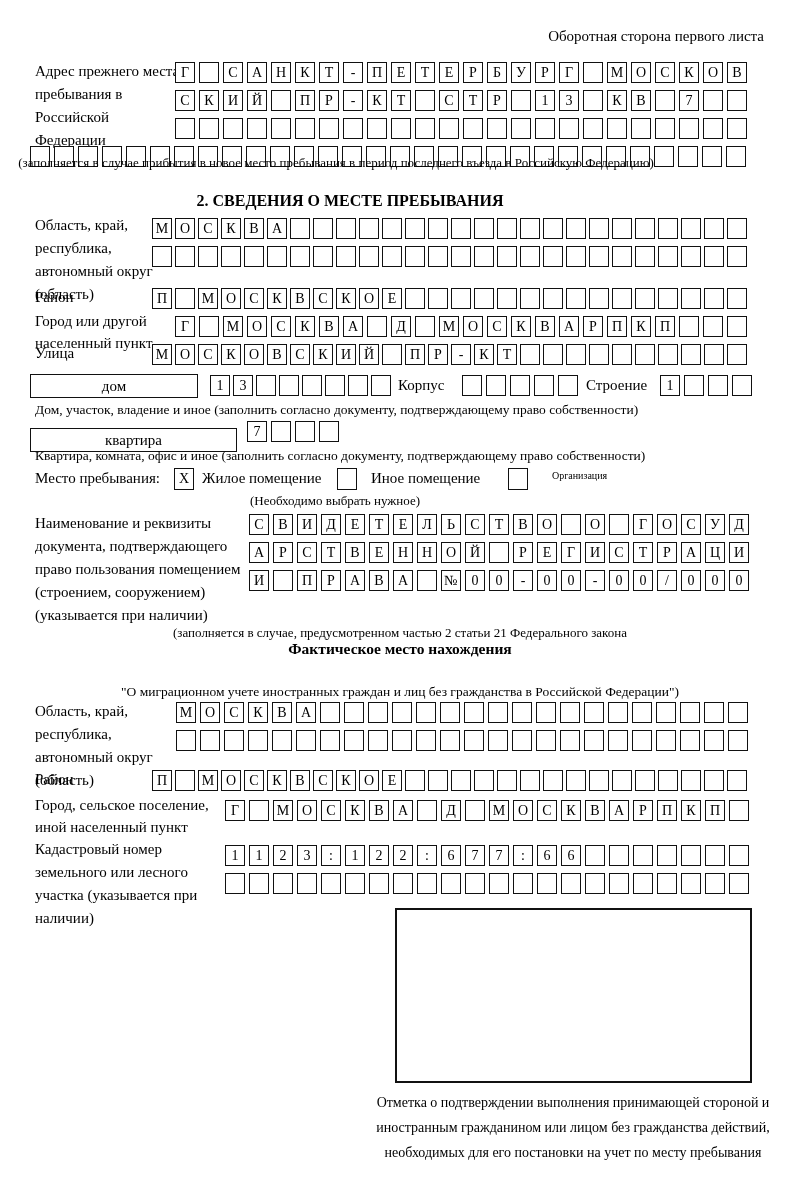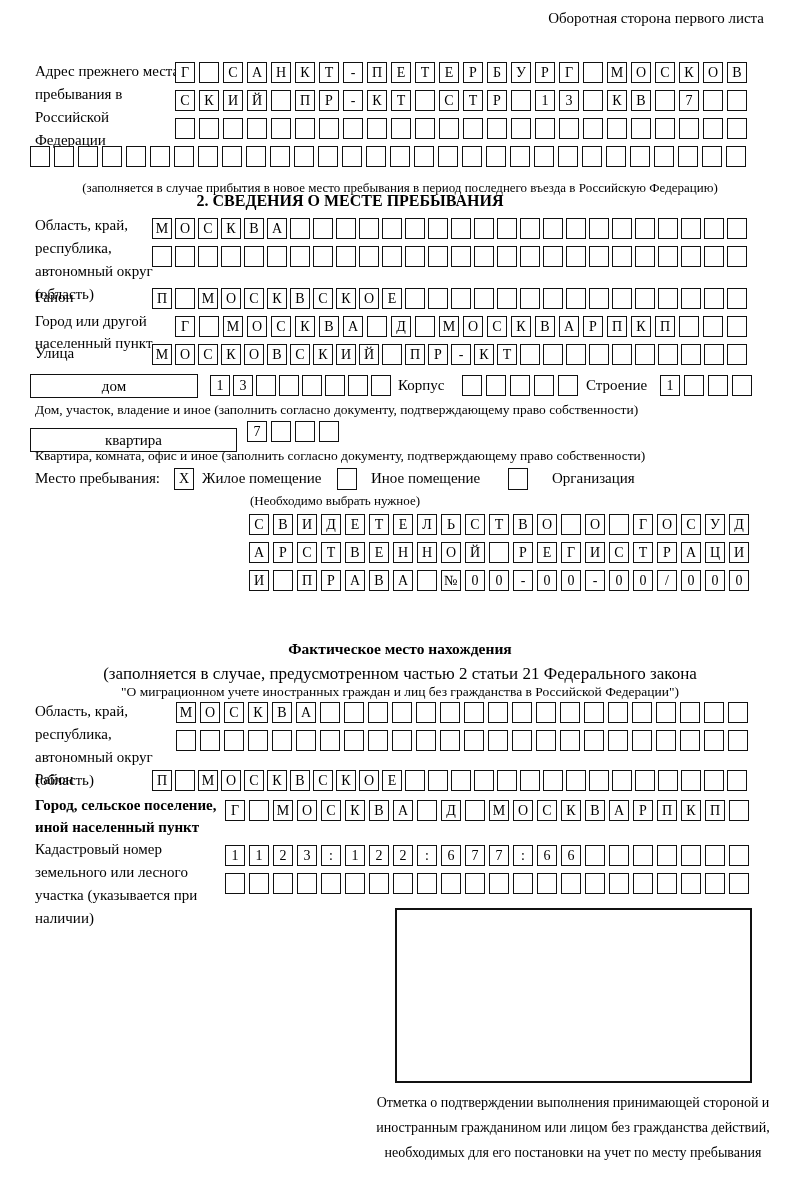--- a/index.html
+++ b/index.html
@@ -20,21 +20,21 @@
   .caption{font-size:13.5px;}
   .title{font-weight:bold;font-size:16px;text-align:center;width:700px;}
   .subtitle{font-weight:bold;font-size:15.5px;text-align:center;width:800px;}
   .center{text-align:center;}
 </style>
 </head>
 <body>
 
 <div class="page">
 
-  <div class="abs" style="top:10px;right:36px;font-size:15px;margin-left:48px;">Оборотная сторона первого листа</div>
+  <div class="abs" style="top:28px;right:36px;font-size:15px;margin-left:48px;">Оборотная сторона первого листа</div>
 
   <div class="abs lbl" style="left:35px;top:60px;width:145px;">Адрес прежнего места пребывания в Российской Федерации</div>
   <div class="cells" style="left:175px;top:62px;">
       <span class="cell">Г</span>
       <span class="cell"></span>
       <span class="cell">С</span>
       <span class="cell">А</span>
       <span class="cell">Н</span>
       <span class="cell">К</span>
       <span class="cell">Т</span>
@@ -133,21 +133,21 @@
       <span class="cell"></span>
       <span class="cell"></span>
       <span class="cell"></span>
       <span class="cell"></span>
       <span class="cell"></span>
       <span class="cell"></span>
       <span class="cell"></span>
       <span class="cell"></span>
       <span class="cell"></span>
     </div>
-  <div class="abs note center" style="left:0;top:180px;width:800px;">(заполняется в случае прибытия в новое место пребывания в период последнего въезда в Российскую Федерацию)</div>
+  <div class="abs note center" style="left:0;top:155px;width:672px;">(заполняется в случае прибытия в новое место пребывания в период последнего въезда в Российскую Федерацию)</div>
 
   <div class="abs title" style="left:0;top:192px;">2. СВЕДЕНИЯ О МЕСТЕ ПРЕБЫВАНИЯ</div>
 
   <div class="abs lbl" style="left:35px;top:214px;width:118px;">Область, край, республика, автономный округ (область)</div>
   <div class="cells g3" style="left:152px;top:218px;">
       <span class="cell">М</span>
       <span class="cell">О</span>
       <span class="cell">С</span>
       <span class="cell">К</span>
       <span class="cell">В</span>
@@ -326,23 +326,24 @@
       <span class="cell"></span>
     </div>
   <div class="abs caption" style="left:35px;top:448px;">Квартира, комната, офис и иное (заполнить согласно документу, подтверждающему право собственности)</div>
 
   <div class="abs" style="left:35px;top:470px;font-size:15px;">Место пребывания:</div>
   <div class="abs checkbox" style="left:174px;top:468px;">X</div>
   <div class="abs" style="left:202px;top:470px;font-size:15px;text-align:center;">Жилое помещение</div>
   <div class="abs checkbox" style="left:337px;top:468px;"></div>
   <div class="abs" style="left:371px;top:470px;font-size:15px;">Иное помещение</div>
   <div class="abs checkbox" style="left:508px;top:468px;"></div>
-  <div class="abs" style="left:552px;top:470px;font-size:15px;">Организация</div>
+  <div class="abs" style="left:552px;top:470px;font-size:10px;">Организация</div>
   <div class="abs note center" style="left:180px;top:493px;width:310px;">(Необходимо выбрать нужное)</div>
 
+  <div class="abs lbl" style="left:35px;top:512px;width:222px;">Наименование и реквизиты документа, подтверждающего право пользования помещением (строением, сооружением) (указывается при наличии)</div>
   <div class="cells" style="left:249px;top:514px;">
       <span class="cell">С</span>
       <span class="cell">В</span>
       <span class="cell">И</span>
       <span class="cell">Д</span>
       <span class="cell">Е</span>
       <span class="cell">Т</span>
       <span class="cell">Е</span>
       <span class="cell">Л</span>
       <span class="cell">Ь</span>
@@ -400,21 +401,21 @@
       <span class="cell">-</span>
       <span class="cell">0</span>
       <span class="cell">0</span>
       <span class="cell">/</span>
       <span class="cell">0</span>
       <span class="cell">0</span>
       <span class="cell">0</span>
     </div>
 
   <div class="abs subtitle" style="left:0;top:640px;">Фактическое место нахождения</div>
-  <div class="abs note center" style="left:0;top:664px;width:800px;font-size:17px;">(заполняется в случае, предусмотренном частью 2 статьи 21 Федерального закона</div>
+  <div class="abs note center" style="left:0;top:625px;width:800px;font-size:13px;">(заполняется в случае, предусмотренном частью 2 статьи 21 Федерального закона</div>
   <div class="abs note center" style="left:0;top:684px;width:800px;font-size:13.5px;">"О миграционном учете иностранных граждан и лиц без гражданства в Российской Федерации")</div>
 
   <div class="abs lbl" style="left:35px;top:700px;width:152px;">Область, край, республика, автономный округ (область)</div>
   <div class="cells" style="left:176px;top:702px;">
       <span class="cell">М</span>
       <span class="cell">О</span>
       <span class="cell">С</span>
       <span class="cell">К</span>
       <span class="cell">В</span>
       <span class="cell">А</span>
@@ -487,21 +488,21 @@
       <span class="cell"></span>
       <span class="cell"></span>
       <span class="cell"></span>
       <span class="cell"></span>
       <span class="cell"></span>
       <span class="cell"></span>
       <span class="cell"></span>
       <span class="cell"></span>
     </div>
 
-  <div class="abs lbl" style="left:35px;top:794px;width:200px;line-height:22px;font-weight:bold;">Город, сельское поселение, иной населенный пункт</div>
+  <div class="abs lbl" style="left:35px;top:794px;width:200px;line-height:22px;">Город, сельское поселение, иной населенный пункт</div>
   <div class="cells" style="left:225px;top:800px;">
       <span class="cell">Г</span>
       <span class="cell"></span>
       <span class="cell">М</span>
       <span class="cell">О</span>
       <span class="cell">С</span>
       <span class="cell">К</span>
       <span class="cell">В</span>
       <span class="cell">А</span>
       <span class="cell"></span>

